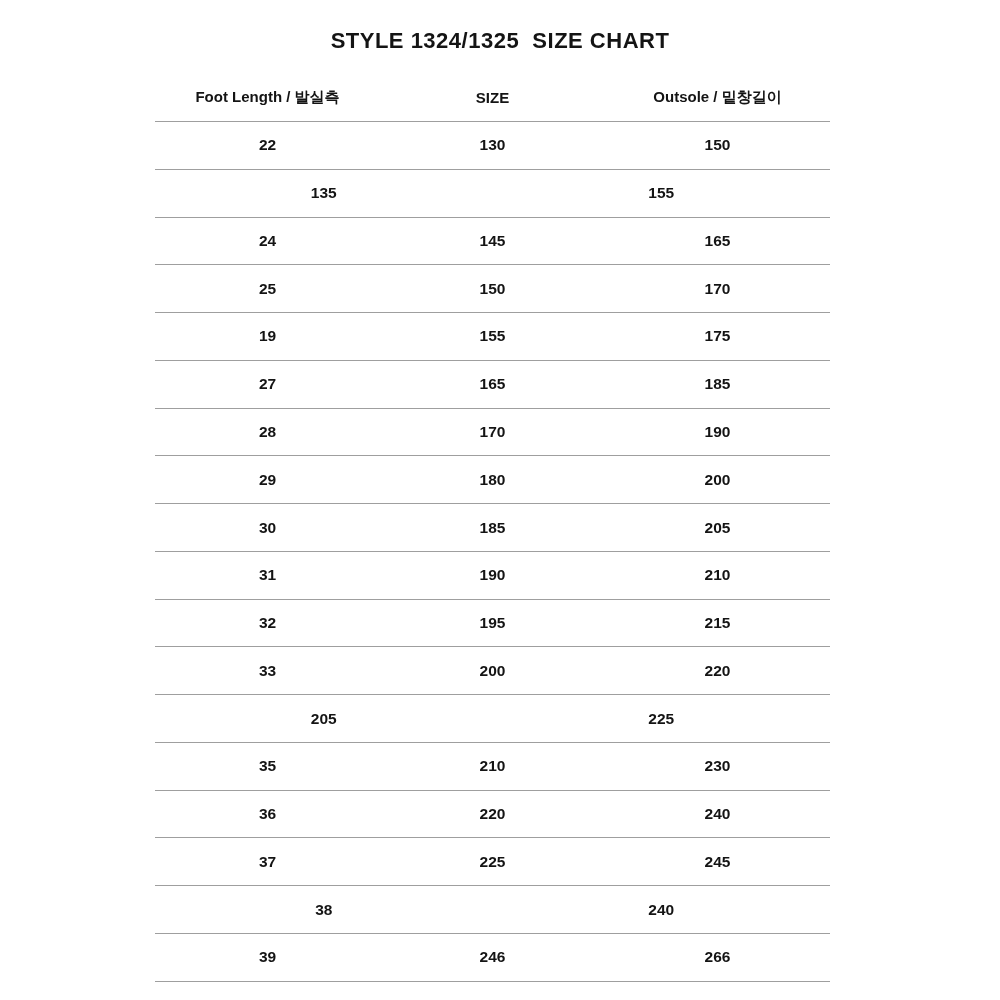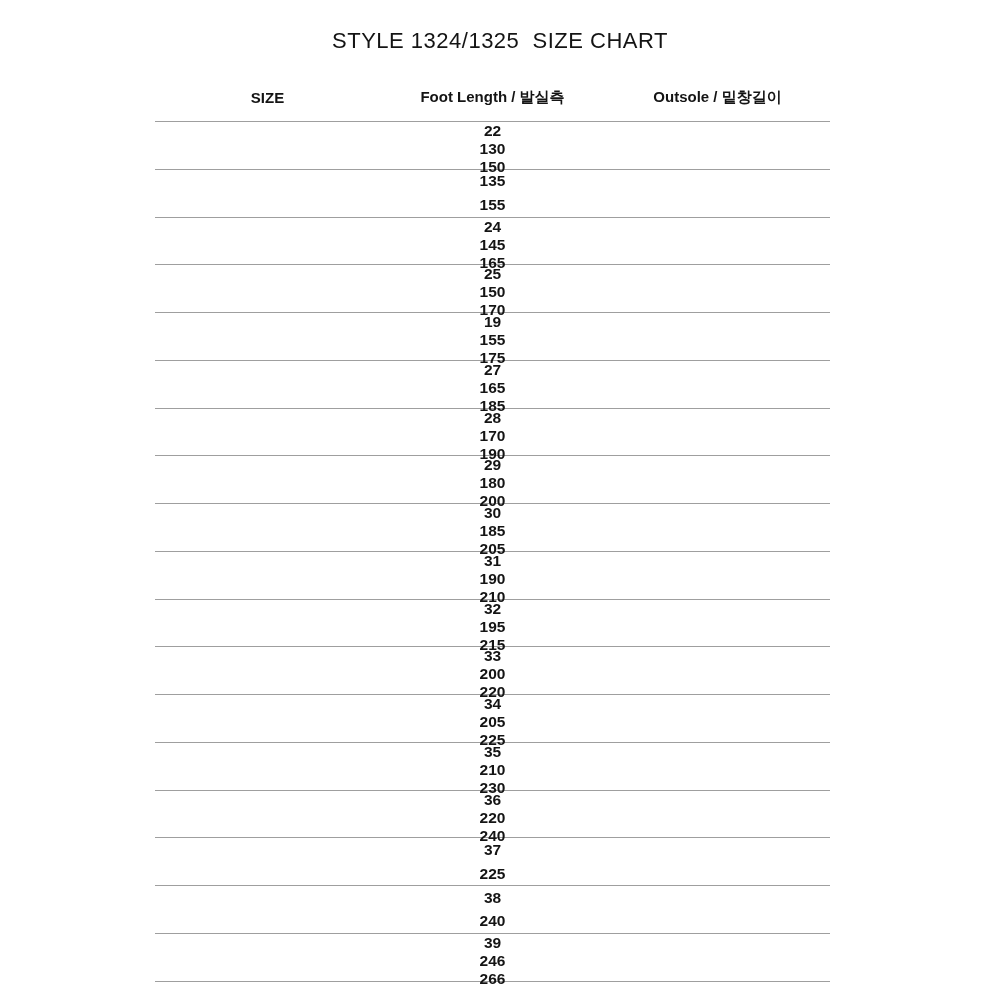--- a/index.html
+++ b/index.html
@@ -17,41 +17,40 @@
     font-family: "Liberation Sans", "DejaVu Sans", sans-serif;
     overflow: hidden;
   }
   .title {
     position: absolute;
     top: 28px;
     left: 0;
     width: 100%;
     text-align: center;
     font-size: 22px;
-    font-weight: 400;
+    font-weight: 700;
     letter-spacing: 0.5px;
     color: var(--text-color);
     white-space: pre;
   }
   .size-table {
     position: absolute;
     left: 155px;
     top: 74px;
     width: 675px;
   }
   .thead-row {
     display: flex;
     height: 48px;
     border-bottom: 1.5px solid var(--line-color);
   }
   .row {
     display: flex;
     height: 47.78px;
     border-bottom: 1.5px solid var(--line-color);
-    flex-direction: column;
   }
   .cell {
     flex: 1 1 33.333%;
     display: flex;
     align-items: center;
     justify-content: center;
     font-size: 15.5px;
     font-weight: 600;
     color: var(--text-color);
     white-space: nowrap;
@@ -62,22 +61,22 @@
   }
 </style>
 </head>
 <body>
 
 <div class="page">
   <h1 class="title">STYLE 1324/1325  SIZE CHART</h1>
 
   <div class="size-table">
     <div class="thead-row">
+      <div class="cell th">Foot Length / 발실측</div>
       <div class="cell th">SIZE</div>
-      <div class="cell th">Foot Length / 발실측</div>
       <div class="cell th">Outsole / 밑창길이</div>
     </div>
     <div id="table-body">
   <div class="row">
     <div class="cell">22</div>
     <div class="cell">130</div>
     <div class="cell">150</div>
   </div>
 
   <div class="row">
@@ -139,40 +138,40 @@
     <div class="cell">215</div>
   </div>
 
   <div class="row">
     <div class="cell">33</div>
     <div class="cell">200</div>
     <div class="cell">220</div>
   </div>
 
   <div class="row">
-    <div class="cell">34</div>
     <div class="cell">205</div>
     <div class="cell">225</div>
   </div>
 
   <div class="row">
     <div class="cell">35</div>
     <div class="cell">210</div>
     <div class="cell">230</div>
   </div>
 
   <div class="row">
     <div class="cell">36</div>
     <div class="cell">220</div>
     <div class="cell">240</div>
   </div>
 
   <div class="row">
     <div class="cell">37</div>
     <div class="cell">225</div>
+    <div class="cell">245</div>
   </div>
 
   <div class="row">
     <div class="cell">38</div>
     <div class="cell">240</div>
   </div>
 
   <div class="row">
     <div class="cell">39</div>
     <div class="cell">246</div>

